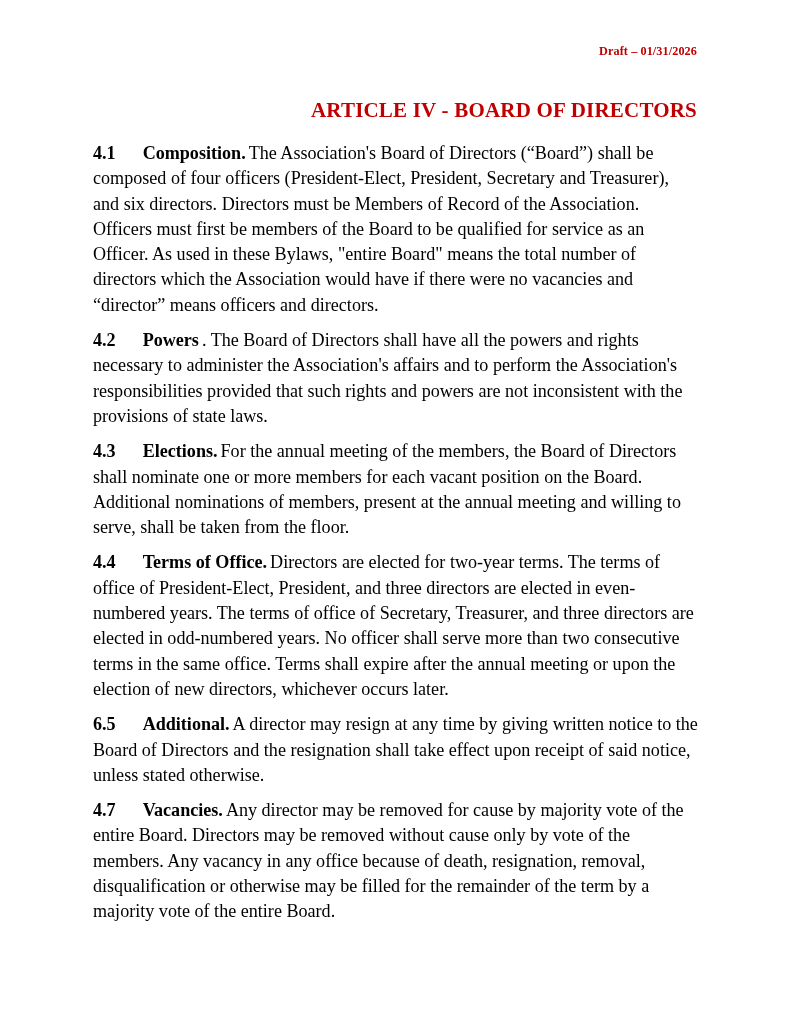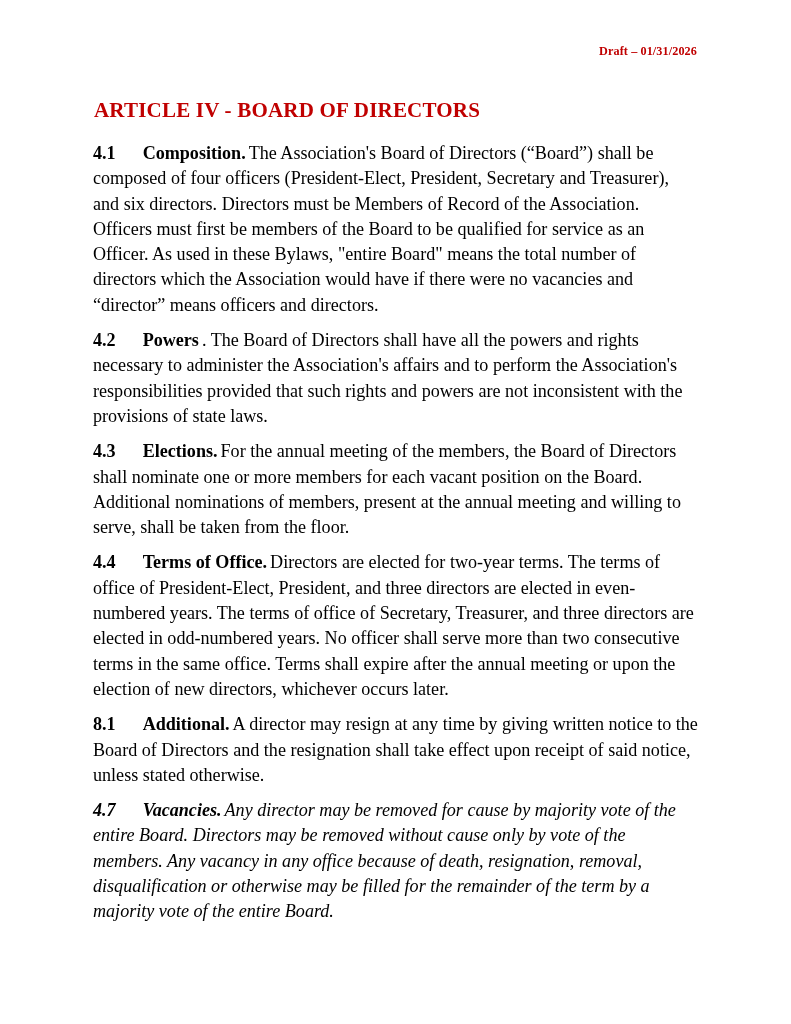--- a/index.html
+++ b/index.html
@@ -31,21 +31,21 @@
     font-weight: bold;
     font-size: 12.2px;
     color: #C00000;
     letter-spacing: 0.1px;
   }
   .article-title {
     position: absolute;
     top: 84px;
     left: 94px;
     right: 94px;
-    text-align: left;
+    text-align: right;
     font-family: "Liberation Serif", "DejaVu Serif", serif;
     font-weight: bold;
     font-size: 21px;
     color: #C00000;
     letter-spacing: 0.2px;
   }
   .body-block {
     position: absolute;
     top: 141px;
     left: 93px;
@@ -53,21 +53,20 @@
   }
   .clause {
     font-size: 18.1px;
     line-height: 25.3px;
     text-align: left;
     margin: 0 0 10px 0;
     color: #000000;
   }
   .clause:last-child {
     margin-bottom: 0;
-    font-style: italic;
   }
   .clause-num {
     font-weight: bold;
     text-align: center;
   }
   .clause-tab {
     display: inline-block;
     width: 27px;
   }
   .clause-heading {
@@ -87,17 +86,17 @@
   <div class="doc-header">Draft – 01/31/2026</div>
 
   <h1 class="article-title">ARTICLE IV - BOARD OF DIRECTORS</h1>
 
   <div class="body-block">
 
   <p class="clause"><span class="clause-num">4.1</span><span class="clause-tab"></span><span class="clause-heading">Composition.</span><span class="clause-gap"></span><span>The Association's Board of Directors (“Board”) shall be composed of four officers (President-Elect, President, Secretary and Treasurer), and six directors.  Directors must be Members of Record of the Association.  Officers must first be members of the Board to be qualified for service as an Officer.  As used in these Bylaws, "entire Board" means the total number of directors which the Association would have if there were no vacancies and “director” means officers and directors.</span></p>
       <p class="clause"><span class="clause-num">4.2</span><span class="clause-tab"></span><span class="clause-heading">Powers</span><span class="clause-gap"></span><span>.  The Board of Directors shall have all the powers and rights necessary to administer the Association's affairs and to perform the Association's responsibilities provided that such rights and powers are not inconsistent with the provisions of state laws.</span></p>
       <p class="clause"><span class="clause-num">4.3</span><span class="clause-tab"></span><span class="clause-heading">Elections.</span><span class="clause-gap"></span><span>For the annual meeting of the members, the Board of Directors shall nominate one or more members for each vacant position on the Board. Additional nominations of members, present at the annual meeting and willing to serve, shall be taken from the floor.</span></p>
       <p class="clause"><span class="clause-num">4.4</span><span class="clause-tab"></span><span class="clause-heading">Terms of Office.</span><span class="clause-gap"></span><span>Directors are elected for two-year terms. The terms of office of President-Elect, President, and three directors are elected in even-numbered years. The terms of office of Secretary, Treasurer, and three directors are elected in odd-numbered years.  No officer shall serve more than two consecutive terms in the same office.  Terms shall expire after the annual meeting or upon the election of new directors, whichever occurs later.</span></p>
-      <p class="clause"><span class="clause-num">8.1</span><span class="clause-tab"></span><span class="clause-heading">Additional.</span><span class="clause-gap"></span><span>A director may resign at any time by giving written notice to the Board of Directors and the resignation shall take effect upon receipt of said notice, unless stated otherwise.</span></p>
+      <p class="clause"><span class="clause-num">6.5</span><span class="clause-tab"></span><span class="clause-heading">Additional.</span><span class="clause-gap"></span><span>A director may resign at any time by giving written notice to the Board of Directors and the resignation shall take effect upon receipt of said notice, unless stated otherwise.</span></p>
       <p class="clause"><span class="clause-num">4.7</span><span class="clause-tab"></span><span class="clause-heading">Vacancies.</span><span class="clause-gap"></span><span>Any director may be removed for cause by majority vote of the entire Board. Directors may be removed without cause only by vote of the members.  Any vacancy in any office because of death, resignation, removal, disqualification or otherwise may be filled for the remainder of the term by a majority vote of the entire Board.</span></p>
     </div>
 
 </div>
 
 </body></html>

